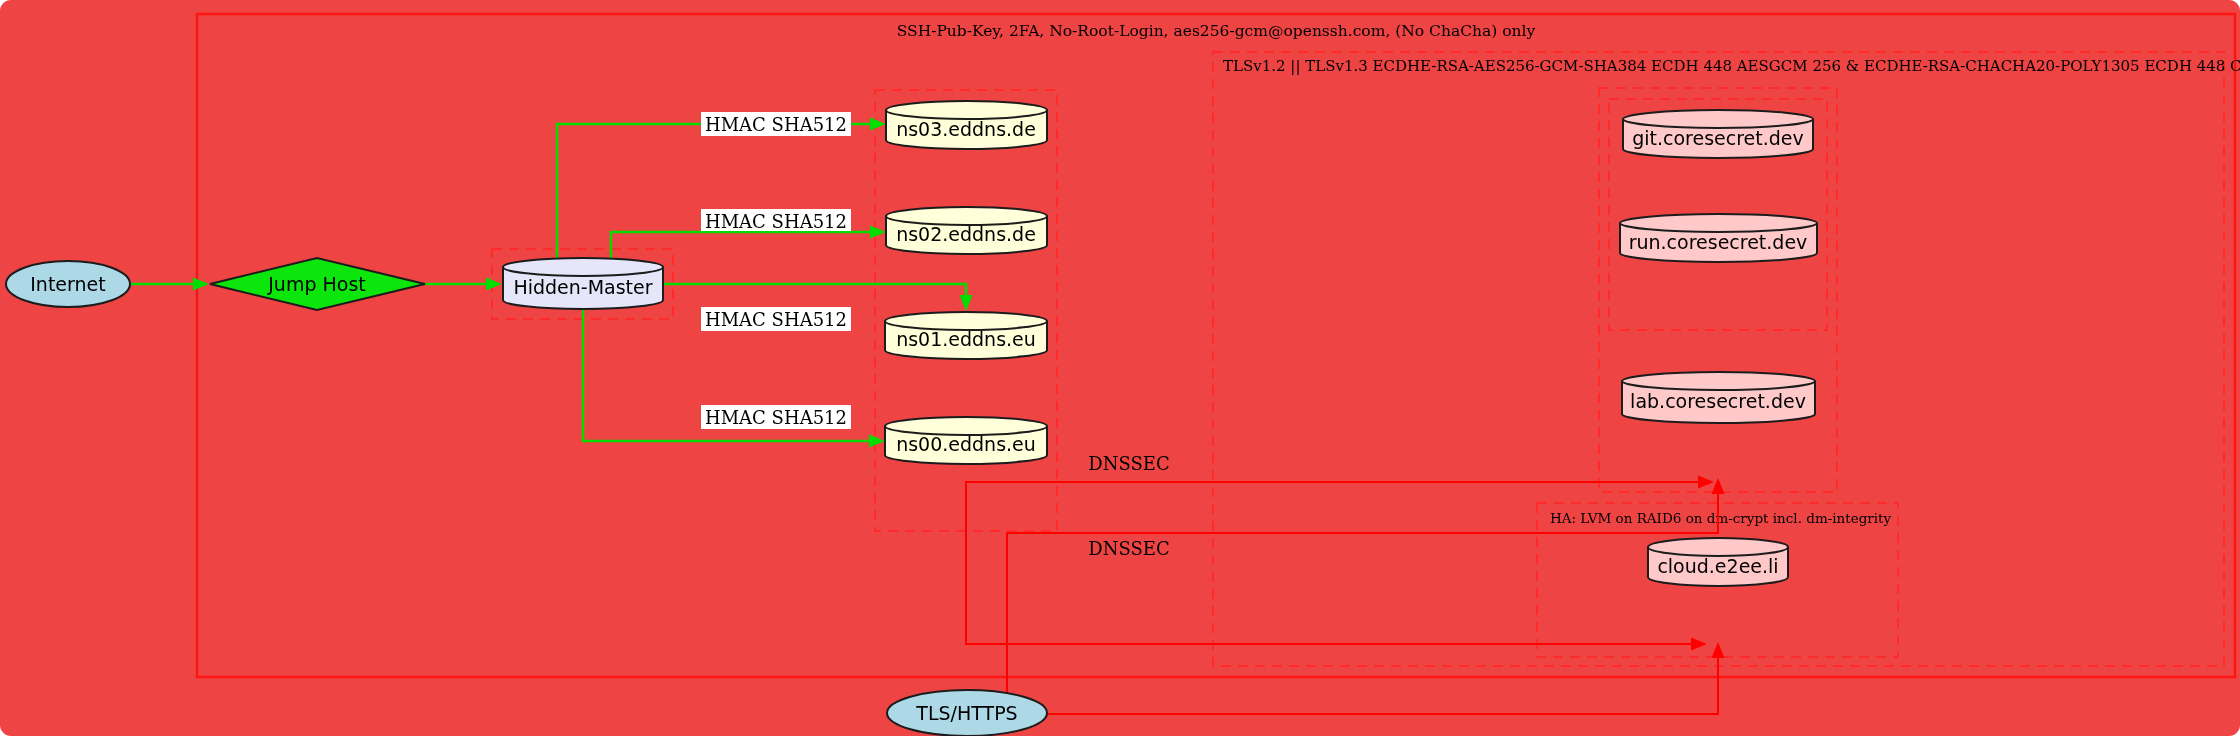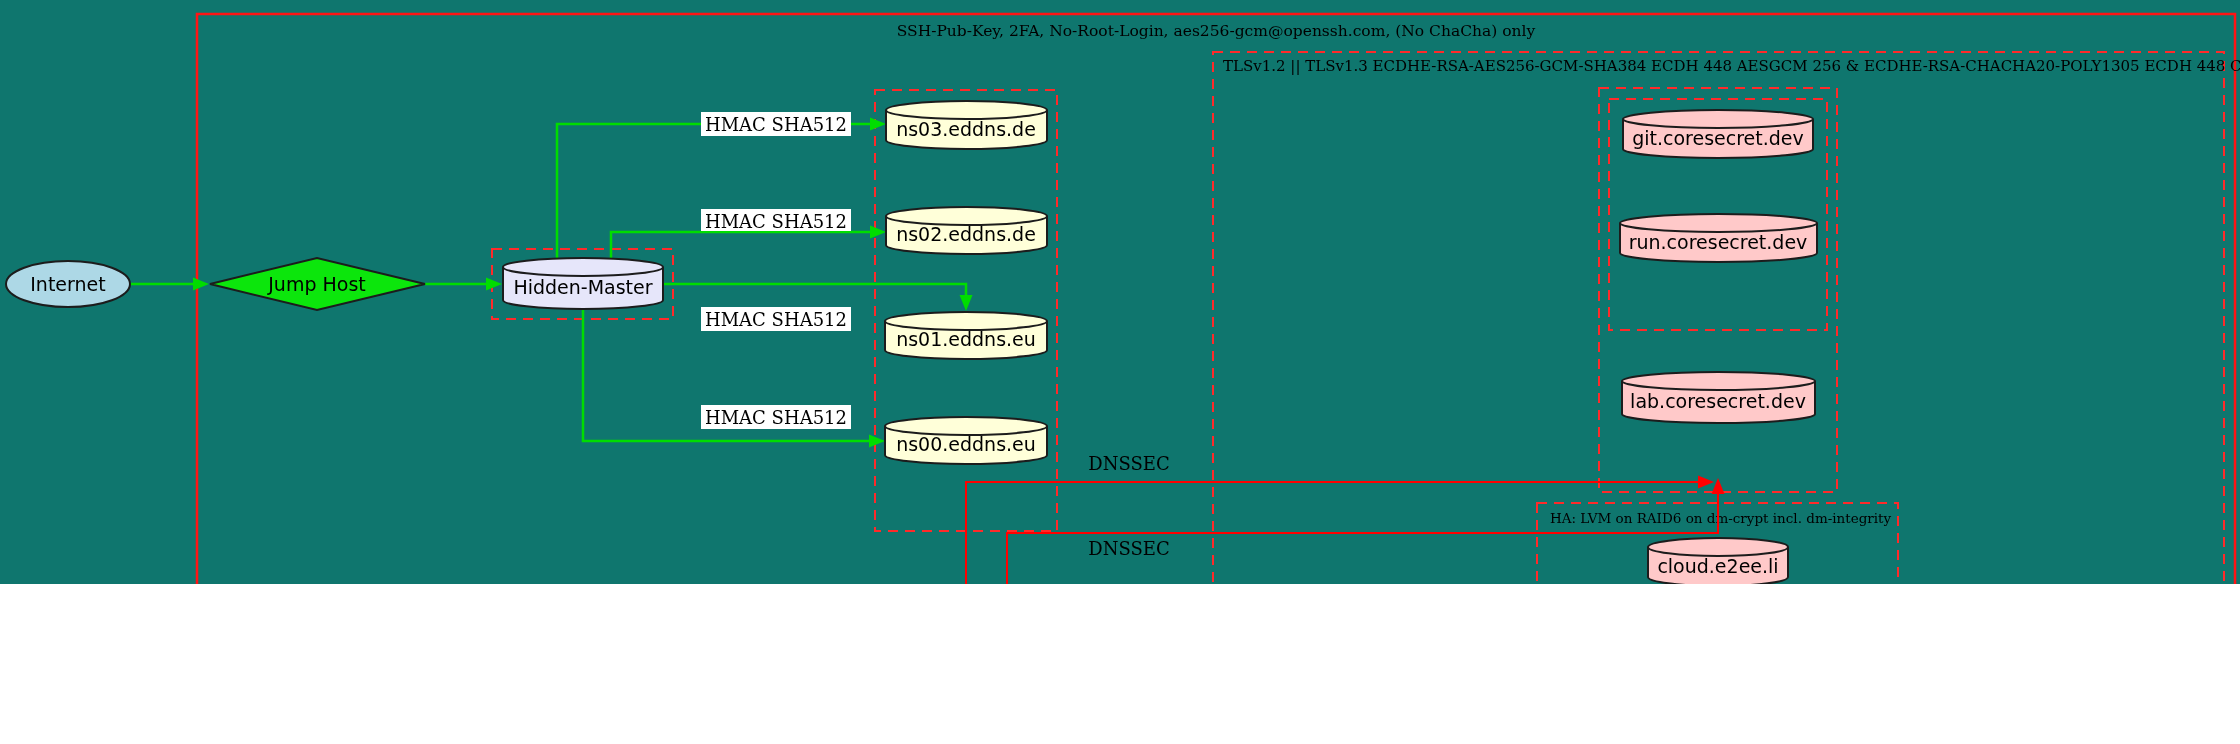--- a/index.html
+++ b/index.html
@@ -1,16 +1,16 @@
 <!DOCTYPE html>
 <html><head>
 <meta charset="utf-8">
 <style>
   html,body{margin:0;padding:0;background:#ffffff;}
-  .stage{position:relative;width:2240px;height:584px;background:#0f766e;overflow:hidden;}
+  .stage{position:relative;width:2240px;height:736px;background:#ef4444;overflow:hidden;border-radius:11px;}
   svg{display:block;}
   
   .cluster{fill:none;stroke:#ff2a2a;stroke-width:2;stroke-dasharray:10 7;}
   .outerbox{fill:none;stroke:#ff1414;stroke-width:2.5;}
   .gline{fill:none;stroke:#00dd00;stroke-width:2.5;}
   .garrow{fill:#00dd00;stroke:none;}
   .rline{fill:none;stroke:#ff0000;stroke-width:2;}
   .rarrow{fill:#ff0000;stroke:none;}
   .nshape{stroke:#1c1c1c;stroke-width:2;}
   .fill-blue{fill:#add8e6;}

